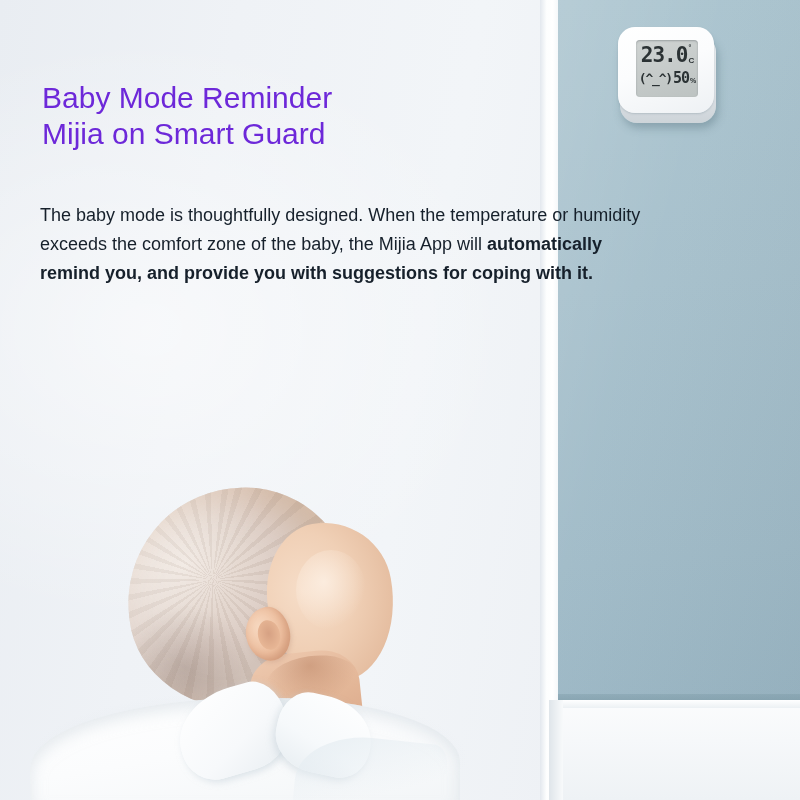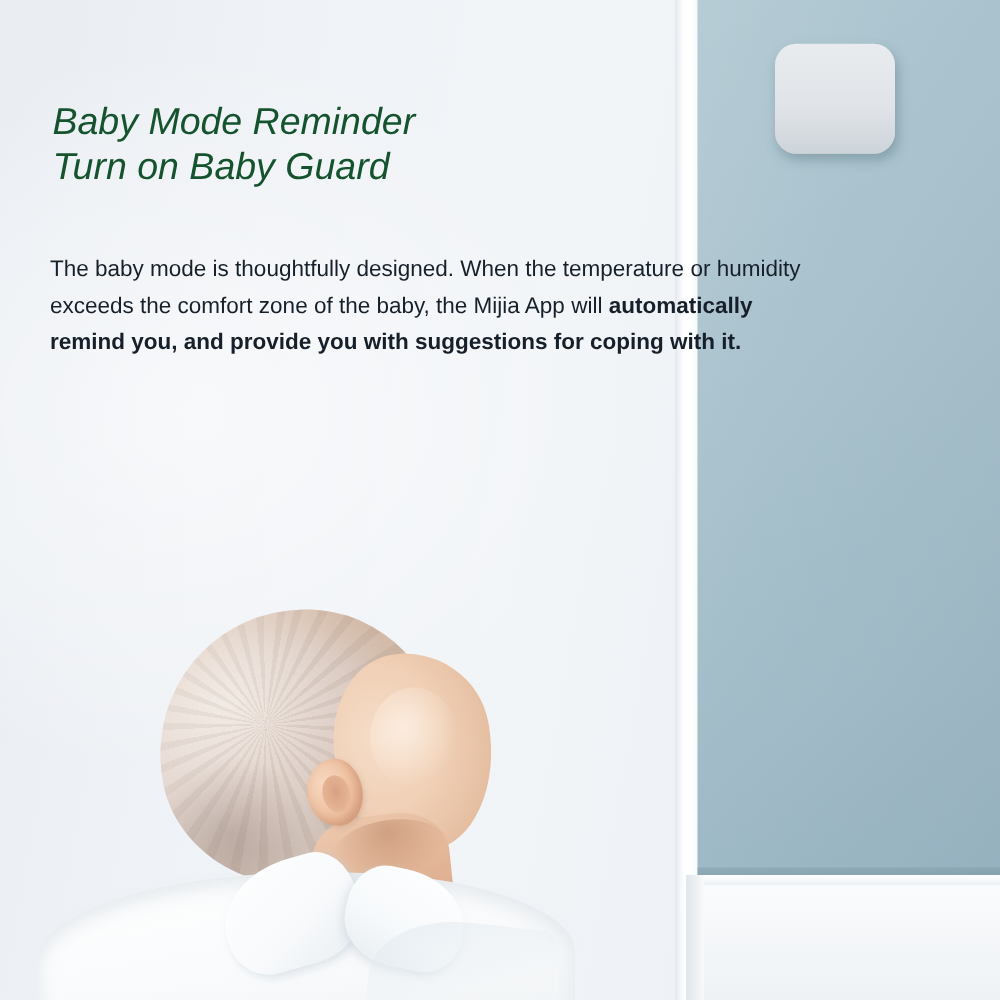--- a/index.html
+++ b/index.html
@@ -182,23 +182,22 @@
     margin-bottom: 2px;
   }
 
   
   .headline {
     position: absolute;
     left: 42px; top: 80px;
     width: 520px;
     font-size: 30px;
     line-height: 36px;
-    color: #14532d;
+    color: #6d28d9;
     letter-spacing: 0px;
-    font-style: italic;
   }
   .headline div { white-space: nowrap; }
 
   .paragraph {
     position: absolute;
     left: 40px; top: 183px;
     width: 620px;
     font-size: 18px;
     line-height: 29px;
     color: #16202b;
@@ -352,25 +351,44 @@
   <div class="panel-blue"></div>
   <div class="panel-blue-sheen"></div>
   <div class="panel-blue-lip"></div>
 
   <div class="counter-white"></div>
   <div class="counter-edge"></div>
   <div class="counter-jamb"></div>
 
   <div class="device">
     <div class="device-base"></div>
+    <div class="device-body">
+      <div class="device-screen">
+
+        <div class="lcd-row-temp">
+          <span class="lcd-temp-value">23.0</span>
+          <span class="lcd-temp-unit">
+            <span class="lcd-deg">°</span>
+            <span class="lcd-c">C</span>
+          </span>
+        </div>
+
+        <div class="lcd-row-hum">
+          <span class="lcd-face">(^_^)</span>
+          <span class="lcd-hum-value">50</span>
+          <span class="lcd-pct">%</span>
+        </div>
+
+      </div>
+    </div>
   </div>
 
   <div class="headline">
     <div>Baby Mode Reminder</div>
-    <div>Turn on Baby Guard</div>
+    <div>Mijia on Smart Guard</div>
   </div>
 
   <p class="paragraph"><span>The baby mode is thoughtfully designed. When the temperature or humidity exceeds the comfort zone of the baby, the Mijia App will </span><span class="em">automatically remind you, and provide you with suggestions for coping with it.</span></p>
 
   <div class="baby-soft-shadow"></div>
   <div class="baby">
     <div class="baby-head"></div>
     <div class="hair-swirl"></div>
     <div class="hair-shade"></div>
     <div class="baby-face"></div>

